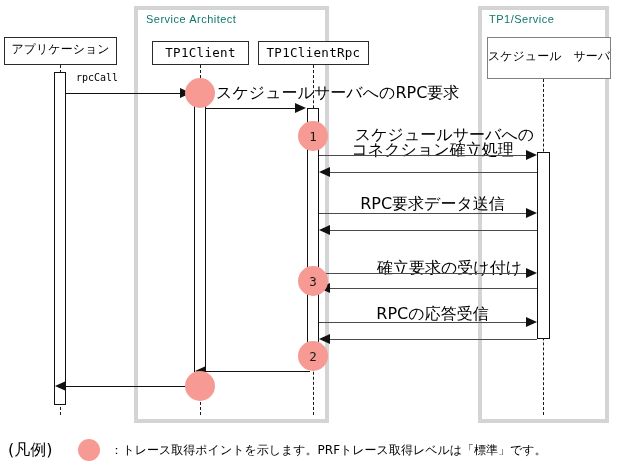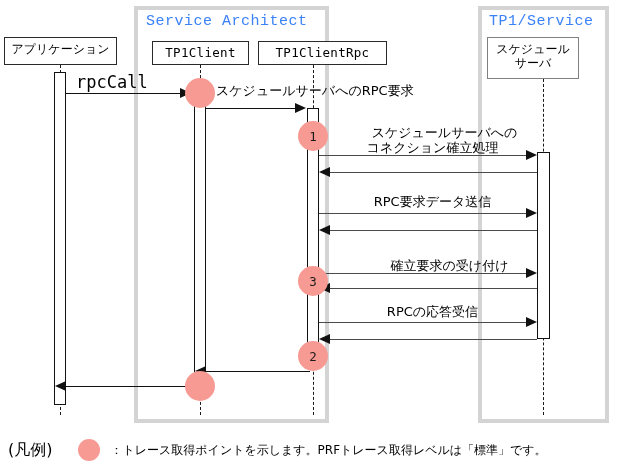--- a/index.html
+++ b/index.html
@@ -12,25 +12,25 @@
 
   
   .group-frame{
     position:absolute;
     border:4px solid #d4d4d4;
     background:transparent;
     box-sizing:border-box;
   }
   .group-title{
     position:absolute;
-    font-family:Liberation Mono, monospace;
-    font-size:15px;
+    font-family:Liberation Sans, sans-serif;
+    font-size:11px;
     letter-spacing:.5px;
     white-space:nowrap;
-    color:#3b82f6;
+    color:#0f766e;
   }
 
   
   .head{
     position:absolute;
     box-sizing:border-box;
     border:1.5px solid #2a2a2a;
     background:#fff;
     display:flex;align-items:center;justify-content:center;
     text-align:center;
@@ -75,29 +75,29 @@
     width:0;height:0;
     border-top:5px solid transparent;
     border-bottom:5px solid transparent;
   }
   .arrow-r{border-left:11px solid #111;}
   .arrow-l{border-right:11px solid #111;}
 
   .msg-label{
     position:absolute;
     font-family:"DejaVu Sans","Liberation Sans",sans-serif;
-    font-size:13px;
+    font-size:16px;
     line-height:1.25;
     text-align:center;
     white-space:nowrap;
     color:#000;
   }
   .msg-label.mono{
     font-family:"DejaVu Sans Mono","Liberation Mono",monospace;
-    font-size:17px;
+    font-size:10px;
   }
 
   
   .dot{
     position:absolute;
     border-radius:50%;
     background:#f79a93;
     display:flex;align-items:center;justify-content:center;
     font-family:"DejaVu Sans Mono","Liberation Mono",monospace;
     font-size:12.5px;
@@ -135,25 +135,25 @@
   <div class="group-title" style="left:489px;top:13px;">TP1/Service</div>
 
   <div class="head jp" style="left:4px;top:37px;width:113px;height:28px;">
     <span>アプリケーション</span>
   </div>
 
   <div class="head mono" style="left:152px;top:41px;width:97px;height:24px;">
     <span>TP1Client</span>
   </div>
 
-  <div class="head mono" style="left:258px;top:41px;width:129px;height:24px;">
+  <div class="head mono" style="left:258px;top:41px;width:111px;height:24px;">
     <span>TP1ClientRpc</span>
   </div>
 
-  <div class="head jp gray" style="left:487px;top:37px;width:92px;height:42px;flex-direction:column;">
+  <div class="head jp gray" style="left:487px;top:37px;width:124px;height:42px;flex-direction:row;justify-content:space-between;">
     <span>スケジュール</span>
     <span>サーバ</span>
   </div>
 
   <div class="lifeline" style="left:60px;top:65px;height:350px;"></div>
   <div class="lifeline" style="left:200px;top:65px;height:350px;"></div>
   <div class="lifeline" style="left:313px;top:65px;height:350px;"></div>
   <div class="lifeline" style="left:543px;top:79px;height:336px;"></div>
 
   <div class="activation" style="left:54px;top:72px;width:12px;height:333px;"></div>

